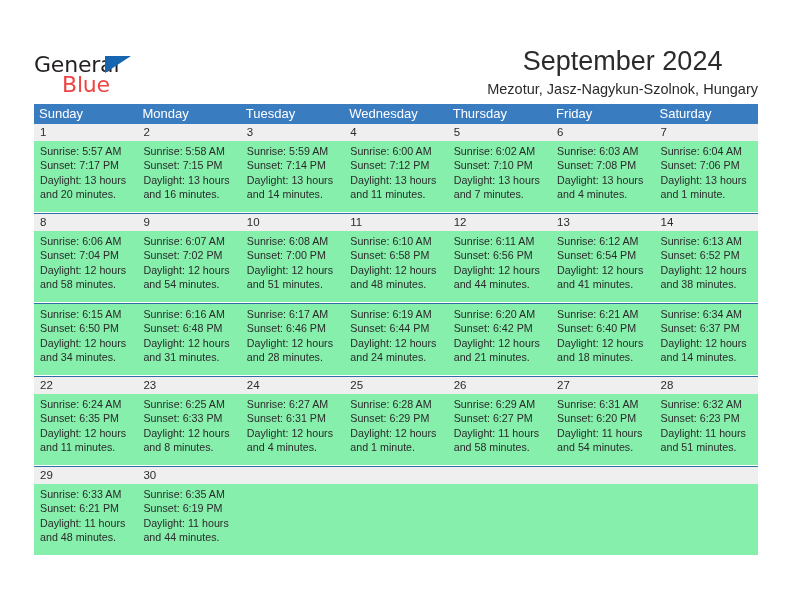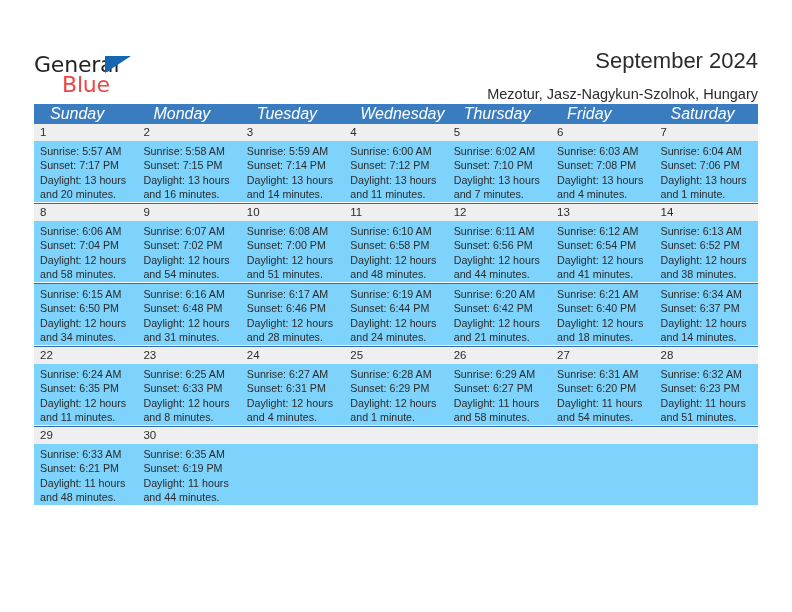--- a/index.html
+++ b/index.html
@@ -64,73 +64,72 @@
     color: #ef4444;
     font-family: "DejaVu Sans", sans-serif;
   }
   .title-block {
     position: absolute;
     right: 0;
     top: 0;
     text-align: right;
   }
   .cal-title {
-    font-size: 22px;
+    font-size: 27px;
     font-weight: normal;
     color: #2b2b2b;
     line-height: 34px;
     white-space: nowrap;
+    text-align: center;
   }
   .cal-subtitle {
     font-size: 14.5px;
     color: #2b2b2b;
     line-height: 22px;
-    margin-top: 5px;
     white-space: nowrap;
   }
 
   
   .calendar {
     position: absolute;
     left: 34px;
     top: 104px;
     width: 724px;
   }
   .weekday-row {
     display: flex;
     background: #3a7cc0;
     height: 20px;
   }
   .weekday {
     flex: 1 1 0;
     color: #ffffff;
-    font-size: 16px;
+    font-size: 13px;
     line-height: 20px;
-    padding-left: 16px;
+    padding-left: 5px;
     box-sizing: border-box;
     white-space: nowrap;
-    font-style: italic;
   }
   .week {
     border-top: 1.5px solid #2f6ca8;
     margin-top: 1px;
   }
   .week:first-of-type {
     border-top: none;
     margin-top: 0;
   }
   .week-numbers {
     display: flex;
     background: #efefef;
     height: 17px;
   }
   .week-body {
     display: flex;
-    background: #7dd3fc;
-    height: 61px;
+    background: #86efac;
+    height: 71px;
   }
   .daynum {
     flex: 1 1 0;
     font-size: 11.5px;
     line-height: 17px;
     color: #2b2b2b;
     padding-left: 6px;
     box-sizing: border-box;
   }
   .daycell {

